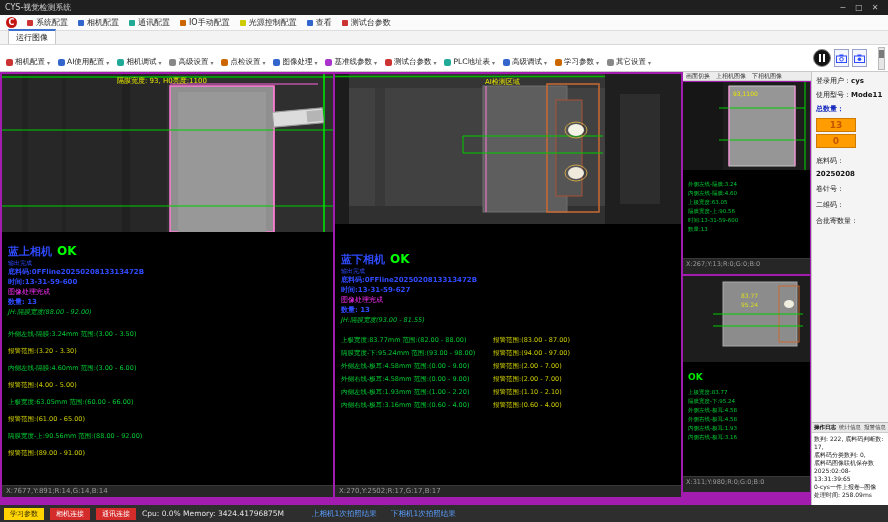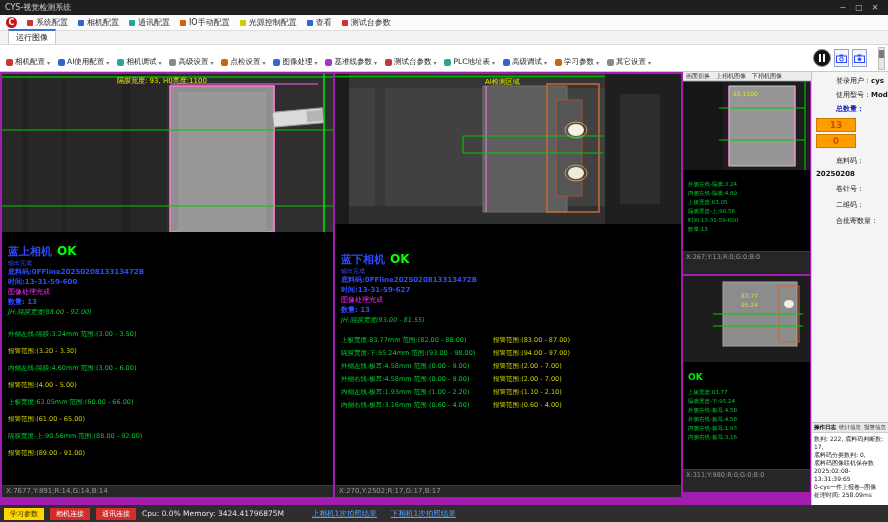--- a/index.html
+++ b/index.html
@@ -79,49 +79,49 @@
   .thumb-head { position:absolute; left:683px; top:72px; width:128px; height:9px; background:#ececec;
                 border-bottom:1px solid #cfcfcf; display:flex; gap:6px; align-items:center;
                 padding:0 3px; font-size:6px; color:#333; }
   .thumb { position:absolute; left:683px; width:127px; background:#000; overflow:hidden; }
   .thumb.t1 { top:82px;  height:192px; }
   .thumb.t2 { top:276px; height:216px; }
   .thumb-lines { position:absolute; left:5px; font-size:5.5px; color:#00cc33; line-height:9px; }
   .thumb.t1 .thumb-lines { top:98px; }
   .thumb.t2 .thumb-lines { top:112px; }
   .thumb-ok { position:absolute; left:5px; top:96px; color:#00ee00; font-size:9px; font-weight:bold; }
-  .thumb-status { position:absolute; left:0; bottom:0; width:100%; height:23px; background:#262626;
+  .thumb-status { position:absolute; left:0; bottom:0; width:100%; height:16px; background:#262626;
                   border-top:1px solid #383838; color:#9a9a9a; font-size:6.5px; line-height:10px;
                   padding-left:3px; }
 
   
   .sidebar { position:absolute; left:811px; top:72px; width:77px; height:350px; background:#f4f4f4;
              border-left:1px solid #c6c6c6; font-size:7px; color:#111; padding:4px 4px; }
   .sb-row { margin-bottom:4px; white-space:nowrap; }
-  .sb-label { color:#1a1a1a;margin-left:20px; }
+  .sb-label { color:#1a1a1a; }
   .sb-label.blue { color:#1b2fbf; font-weight:bold; }
   .sb-value { font-weight:bold; }
   .counter { width:40px; height:14px; background:#ff9d00; border:1px solid #cc7a00; color:#c45500;
              font-weight:bold; font-size:9px; text-align:center; line-height:13px; margin:2px 0; }
 
   
   .logpanel { position:absolute; left:811px; top:422px; width:77px; height:83px; background:#fff;
               border-left:1px solid #c6c6c6; border-top:1px solid #bbb; }
   .log-tabs { display:flex; gap:3px; background:#e8e8e8; border-bottom:1px solid #ccc;
               padding:1px 2px; font-size:5.5px; color:#333; }
   .log-tab.active { font-weight:bold; color:#000; }
   .log-lines { padding:2px 2px; font-size:6px; color:#222; line-height:8px; }
 
   
   .statusbar { position:absolute; left:0; top:505px; width:888px; height:17px; background:#2e2e2e;
                display:flex; align-items:center; gap:6px; padding:0 4px; font-size:7.5px; color:#e2e2e2; }
   .badge { padding:1px 6px; font-size:7px; }
   .badge.yellow { background:#ffd400; color:#3a3000; }
   .badge.red { background:#d42b2b; color:#fff; }
-  .sb-links { color:#5aa0ff; margin-left:22px; display:flex; gap:14px;text-decoration:underline; }
+  .sb-links { color:#5aa0ff; margin-left:22px; display:flex; gap:14px; }
 </style>
 </head>
 <body>
 
 <div class="app">
 
   <div class="titlebar">
     <span class="title">CYS-视觉检测系统</span>
     <span class="winbtn">─</span>
     <span class="winbtn">□</span>

